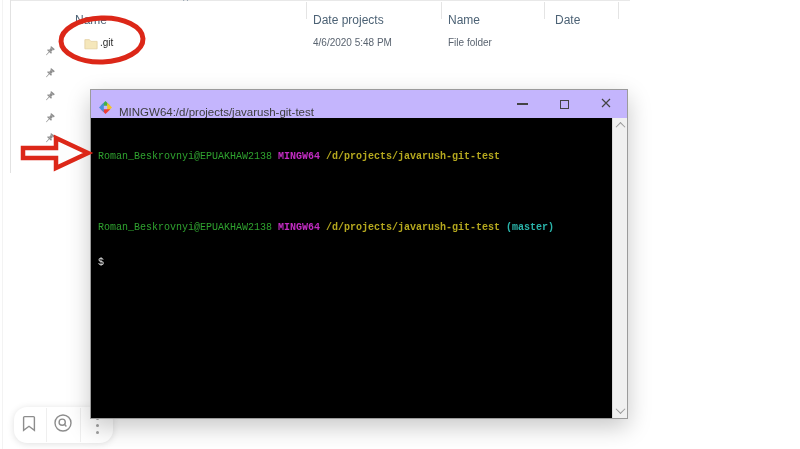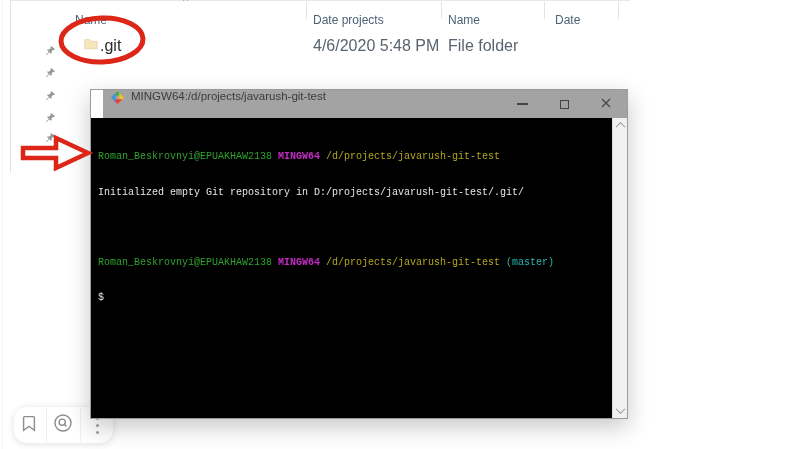--- a/index.html
+++ b/index.html
@@ -7,56 +7,56 @@
     position:relative;width:800px;height:449px;overflow:hidden;background:#fff;
     font-family:"Liberation Sans","DejaVu Sans",sans-serif;
   }
   
   .hairline-top{position:absolute;left:10px;top:0;width:620px;height:1px;background:#e8e8e8;}
   .nav-divider{position:absolute;left:10px;top:0;width:1px;height:173px;background:#e2e2e2;}
   .edge-line{position:absolute;left:2px;top:0;width:1px;height:449px;background:#f3f3f3;}
   .col-header{position:absolute;top:13px;font-size:12px;color:#4c6275;cursor:default;}
   .col-sep{position:absolute;top:2px;width:1px;height:17px;background:#e4e4e4;}
   .sort-chevron{position:absolute;left:183px;top:-5px;font-size:11px;color:#8a9aa8;}
-  .cell{position:absolute;top:37px;font-size:16px;color:#5a6470;}
+  .cell{position:absolute;top:37px;font-size:10px;color:#5a6470;}
   .file-name{color:#2b2b2b;}
   .folder-ico{position:absolute;left:84px;top:36px;opacity:.8;}
   .pin{position:absolute;left:43px;width:13px;height:13px;}
   
   .pill{
     position:absolute;left:14px;top:407px;width:99px;height:36px;background:#fff;
     border-radius:13px;box-shadow:0 1px 7px rgba(0,0,0,.13);z-index:2;
     display:flex;align-items:center;justify-content:space-around;
   }
   .pill-sep{width:1px;height:34px;background:#efefef;}
   .pill-btn{display:flex;align-items:center;justify-content:center;width:28px;height:34px;cursor:pointer;}
   .kebab{display:flex;flex-direction:column;gap:4px;}
   .kebab i{width:3px;height:3px;border-radius:50%;background:#a0a0a0;}
   
   .term-win{
     position:absolute;left:90px;top:89px;width:538px;height:330px;background:#fff;
     border:1px solid #9b9b9b;box-sizing:border-box;z-index:3;
     box-shadow:0 8px 22px rgba(0,0,0,.22);
   }
-  .titlebar{position:absolute;left:12px;top:0;right:0;height:28px;background:#a3a3a3;display:flex;align-items:flex-start;}
+  .titlebar{position:absolute;left:0;top:0;right:0;height:28px;background:#c4b5fd;display:flex;align-items:flex-end;}
   .app-ico{margin:0 7px 0 8px;flex:none;}
   .title-text{font-size:11.5px;color:#3c3c3c;white-space:nowrap;overflow:hidden;flex:1;}
   .ctl{width:42px;height:28px;display:flex;align-items:center;justify-content:center;cursor:pointer;flex:none;}
   .min-glyph{width:11px;height:1.5px;background:#444;}
   .max-glyph{width:9px;height:9px;border:1.2px solid #444;box-sizing:border-box;background:transparent;}
   .term-body{
     position:absolute;left:0;top:28px;right:15px;bottom:0;background:#000;
     font-family:"Liberation Mono","DejaVu Sans Mono",monospace;font-size:10px;line-height:11.7px;
     color:#e6e6e6;padding:10px 0 0 7px;box-sizing:border-box;white-space:pre;overflow:hidden;cursor:text;
   }
   .tline{min-height:11.7px;}
   .c-green{color:#2fa22f;font-weight:normal;}
   .c-magenta{color:#c32cc3;font-weight:bold;}
-  .c-yellow{color:#b5a81e;font-weight:normal;text-align:center;}
-  .c-cyan{color:#2ab5ab;font-weight:normal;}
+  .c-yellow{color:#b5a81e;font-weight:bold;text-align:center;}
+  .c-cyan{color:#2ab5ab;font-weight:bold;}
   .scrollbar{
     position:absolute;top:28px;right:0;bottom:0;width:15px;background:#f0f0f0;
     border-left:1px solid #dcdcdc;box-sizing:border-box;
     display:flex;flex-direction:column;justify-content:space-between;align-items:center;
   }
   .sb-btn{width:15px;height:15px;display:flex;align-items:center;justify-content:center;cursor:pointer;}
   .chev-up{width:6px;height:6px;border-left:1.5px solid #9a9a9a;border-top:1.5px solid #9a9a9a;transform:rotate(45deg) translate(1px,1px);}
   .chev-down{width:6px;height:6px;border-left:1.5px solid #9a9a9a;border-top:1.5px solid #9a9a9a;transform:rotate(225deg) translate(1px,1px);}
   
   .annot{position:absolute;z-index:4;pointer-events:none;}
@@ -174,21 +174,20 @@
         </div>
       <div class="ctl">
         <span><svg width="12" height="12" viewBox="0 0 12 12">
               <path d="M2 2 L10 10 M10 2 L2 10" stroke="#444" stroke-width="1.2"></path>
             </svg></span>
       </div>
     </div>
 
     <div class="term-body">
       <div class="tline"><span class="c-green">Roman_Beskrovnyi@EPUAKHAW2138</span><span class="c-magenta"> MINGW64 </span><span class="c-yellow">/d/projects/javarush-git-test</span></div>
-      <div class="tline">Initialized empty Git repository in D:/projects/javarush-git-test/.git/</div>
       <div class="tline"></div>
       <div class="tline"><span class="c-green">Roman_Beskrovnyi@EPUAKHAW2138</span><span class="c-magenta"> MINGW64 </span><span class="c-yellow">/d/projects/javarush-git-test</span><span class="c-cyan"> (master)</span></div>
       <div class="tline">$</div>
     </div>
 
     <div class="scrollbar">
       <div class="sb-btn">
           <span class="chev-up"></span>
         </div>
       <div class="sb-btn">

